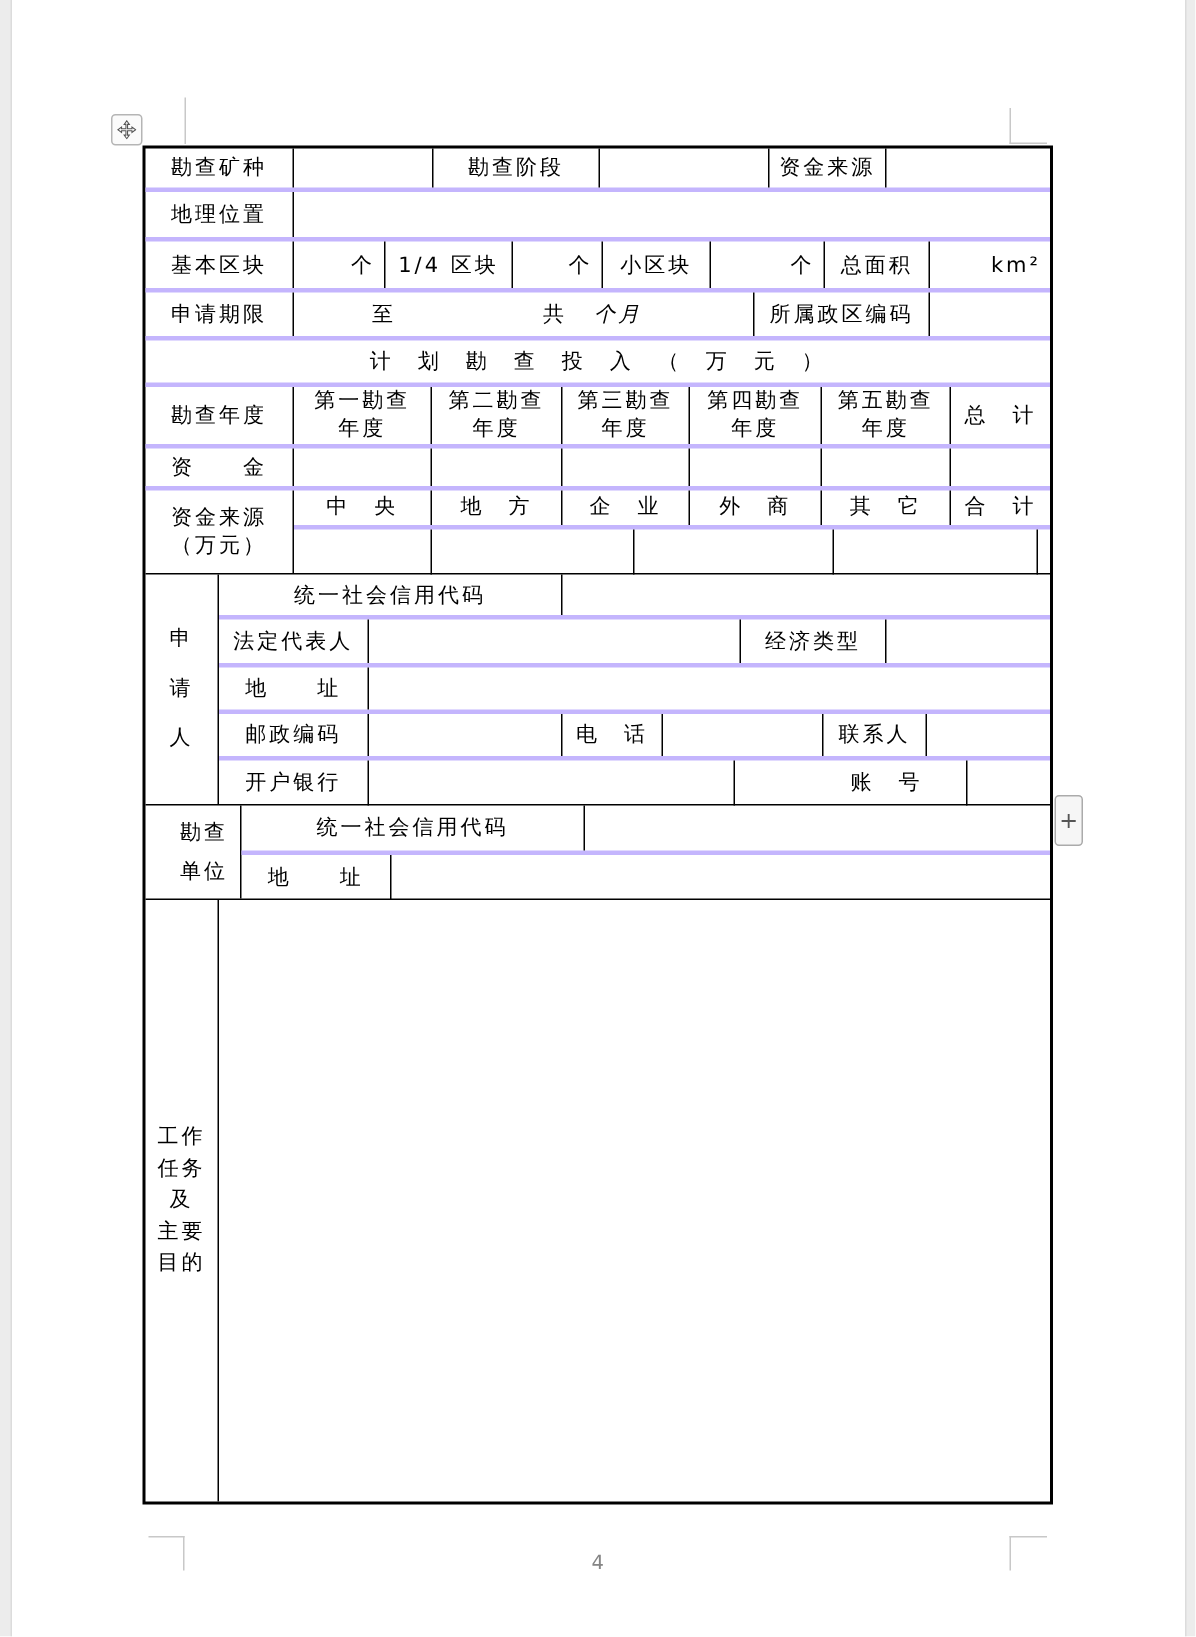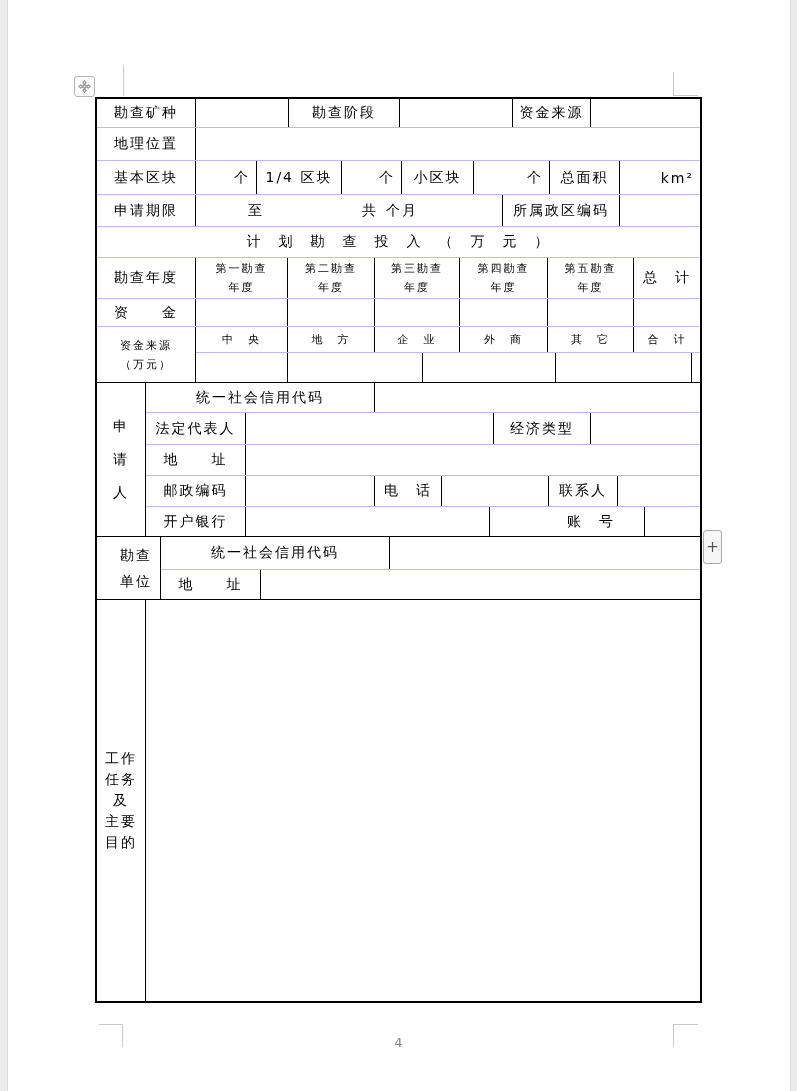--- a/index.html
+++ b/index.html
@@ -35,38 +35,38 @@
     border:1px solid #ababab; border-radius:3px; background:#f6f6f6;
     color:#555; font-size:15px; display:flex; align-items:center; justify-content:center;
     cursor:pointer;
   }
 
   
   .tbl {
     position:absolute; left:95px; top:97px; width:607px; height:906px;
     border:2px solid #000; display:flex; flex-direction:column; background:#fff;
   }
-  .row  { display:flex; border-bottom:1px solid #c4b5fd; flex:0 0 auto; }
+  .row  { display:flex; border-bottom:3px solid #c4b5fd; flex:0 0 auto; }
   .sec  { display:flex; border-bottom:1px solid #000; flex:0 0 auto; }
   .sec.grow { flex:1 1 auto; border-bottom:none; }
   .secrows { flex:1; display:flex; flex-direction:column; min-width:0; }
   .secrows .row:last-child { border-bottom:none;gap:48px; }
 
   .c { border-right:1px solid #000; display:flex; align-items:center;
        justify-content:center; text-align:center; letter-spacing:2px;
        overflow:hidden; flex:0 0 auto; }
   .c:last-child { border-right:none; flex:1 1 auto; }
   .vcol { border-right:1px solid #000; display:flex; align-items:center;
           justify-content:center; text-align:center; letter-spacing:2px; flex:0 0 auto; }
   .pre { white-space:pre-line; }
   .u { justify-content:flex-end; padding-right:6px; }
-  .small { font-size:11px; line-height:19px; }
+  .small { font-size:14px; line-height:19px; }
   .period { position:relative; }
   .period span { position:absolute; top:50%; transform:translateY(-50%); }
-  .p1 { left:52px; } .p2 { left:166px; } .p3 { left:190px; }
+  .p1 { left:52px; } .p2 { left:166px; } .p3 { left:200px;font-style:italic; }
   .lh33 { line-height:33px; } .lh26 { line-height:26px;margin-left:15px; } .lh21 { line-height:21px; }
 </style>
 </head>
 <body>
 
 <div class="edge l"></div>
 <div class="edge r"></div>
 
 <div class="handle">
   <svg width="13" height="13" viewBox="0 0 24 24">

